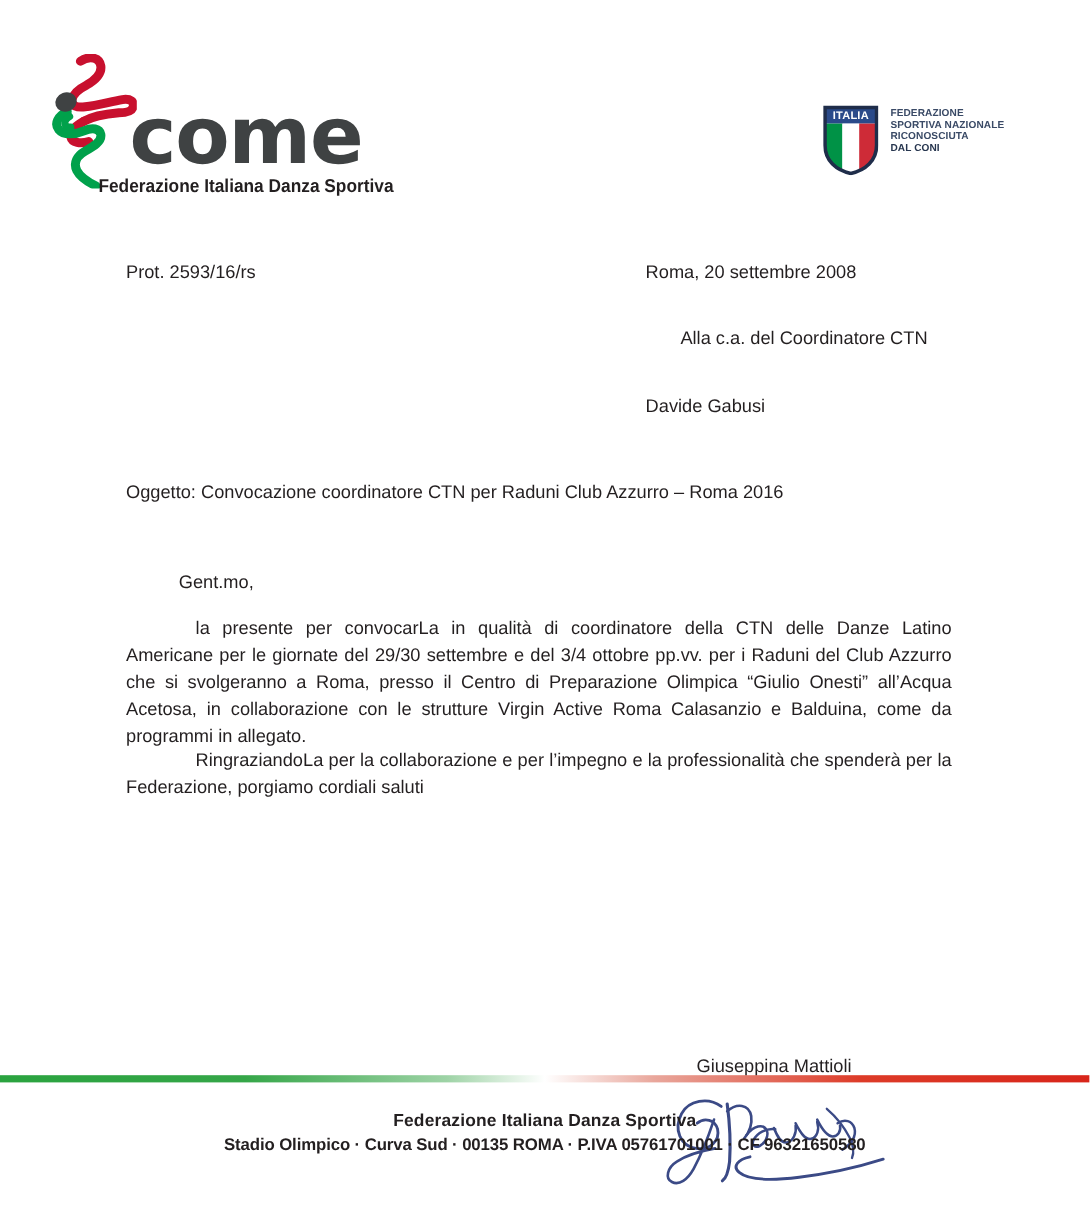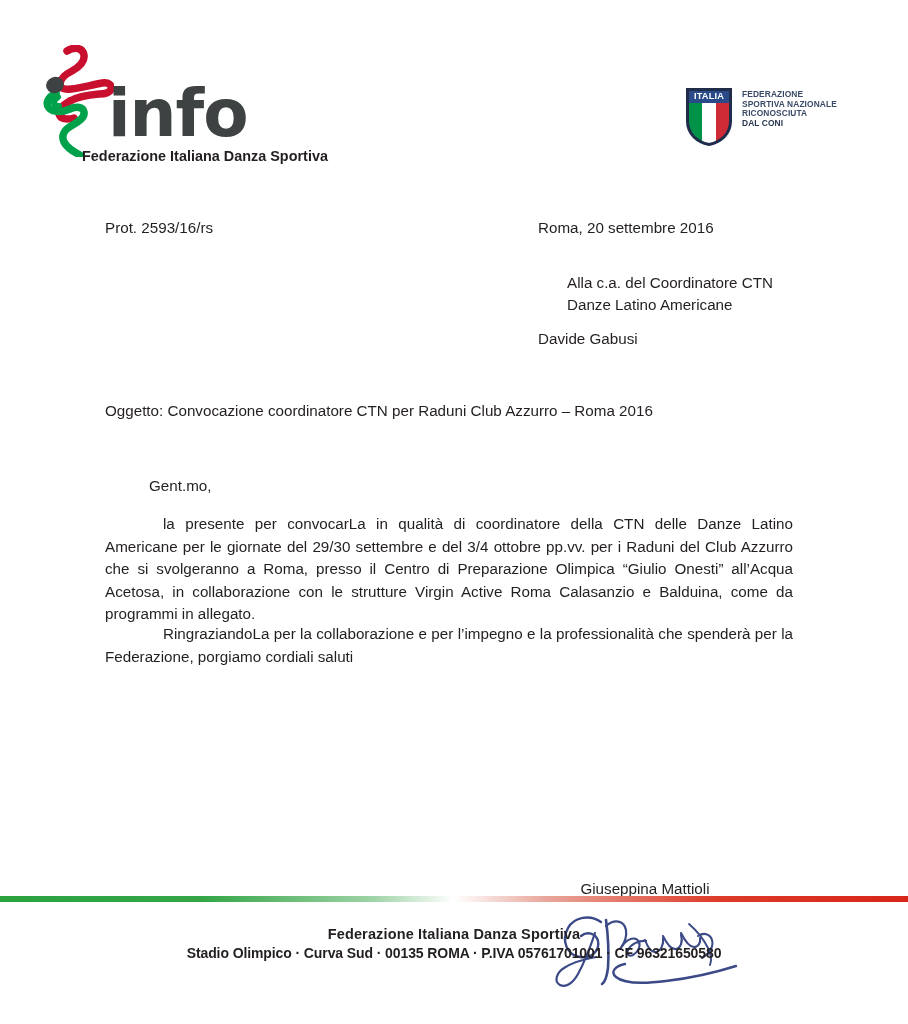--- a/index.html
+++ b/index.html
@@ -225,21 +225,21 @@
       <path d="M34 56 C27 60 22 64 23 69 C24 74 31 75 38 73" fill="none" stroke="#c8102e" stroke-width="7.5" stroke-linecap="round"></path>
 
       <path d="M20 48 C12 52 9 58 13 63 C17 68 27 67 34 64
                C41 61 47 62 48 67 C49 73 42 77 35 81
                C28 85 25 91 28 97 C31 103 38 107 44 110" fill="none" stroke="#00a14b" stroke-width="7.5" stroke-linecap="round"></path>
 
       <path d="M22 52 C16 56 17 61 23 61" fill="none" stroke="#00a14b" stroke-width="6" stroke-linecap="round"></path>
 
       <ellipse cx="19" cy="40" rx="9" ry="8" fill="#3f4243" transform="rotate(-20 19 40)"></ellipse>
     </svg>
-    <div id="fids-wordmark">info</div>
+    <div id="fids-wordmark">come</div>
     <div id="fids-tagline">Federazione Italiana Danza Sportiva</div>
   </div>
 
   <div id="coni-mark">
     <svg id="coni-shield" viewBox="0 0 46 58" xmlns="http://www.w3.org/2000/svg">
       <defs>
         <clipPath id="shieldClip">
           <path d="M1.5 1.5 H44.5 V33 C44.5 46 35 54 23 56.5 C11 54 1.5 46 1.5 33 Z"></path>
         </clipPath>
       </defs>
@@ -260,25 +260,24 @@
       <div class="strong">DAL CONI</div>
     </div>
   </div>
 
 </div>
 
 <div id="letter-body">
 
   <div class="text-block" id="protocol">Prot. 2593/16/rs</div>
 
-  <div class="text-block" id="place-date">Roma, 20 settembre 2016</div>
+  <div class="text-block" id="place-date">Roma, 20 settembre 2008</div>
 
   <div class="text-block" id="recipient">
     <div>Alla c.a. del Coordinatore CTN</div>
-    <div>Danze Latino Americane</div>
   </div>
 
   <div class="text-block" id="recipient-name">Davide Gabusi</div>
 
   <div class="text-block" id="subject-line">Oggetto: Convocazione coordinatore CTN per Raduni Club Azzurro – Roma 2016</div>
 
   <div class="text-block" id="salutation">Gent.mo,</div>
 
   <div class="para" id="para-main">la presente per convocarLa in qualità di coordinatore della CTN delle Danze Latino Americane per le giornate del 29/30 settembre e del 3/4 ottobre pp.vv. per i Raduni del Club Azzurro che si svolgeranno a Roma, presso il Centro di Preparazione Olimpica “Giulio Onesti” all’Acqua Acetosa, in collaborazione con le strutture Virgin Active Roma Calasanzio e Balduina, come da programmi in allegato.</div>
 

